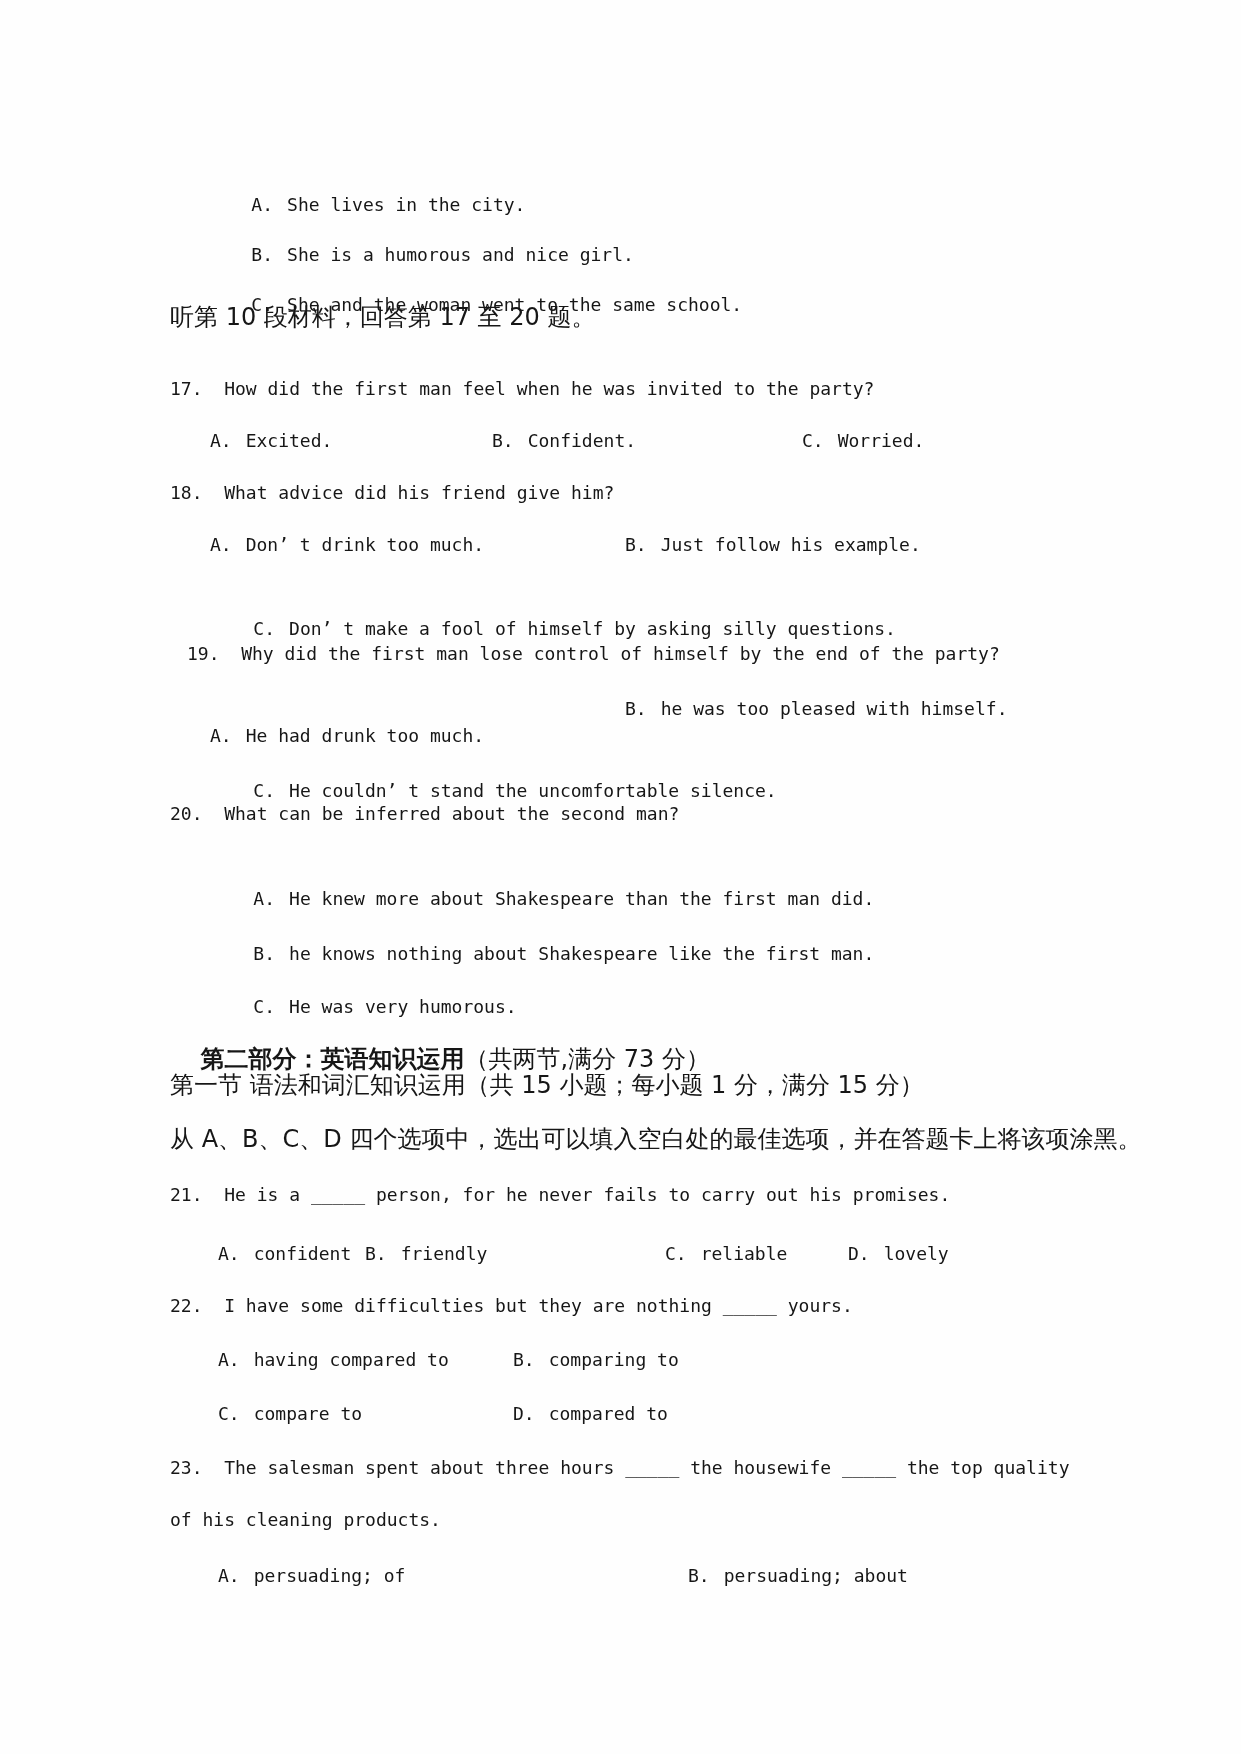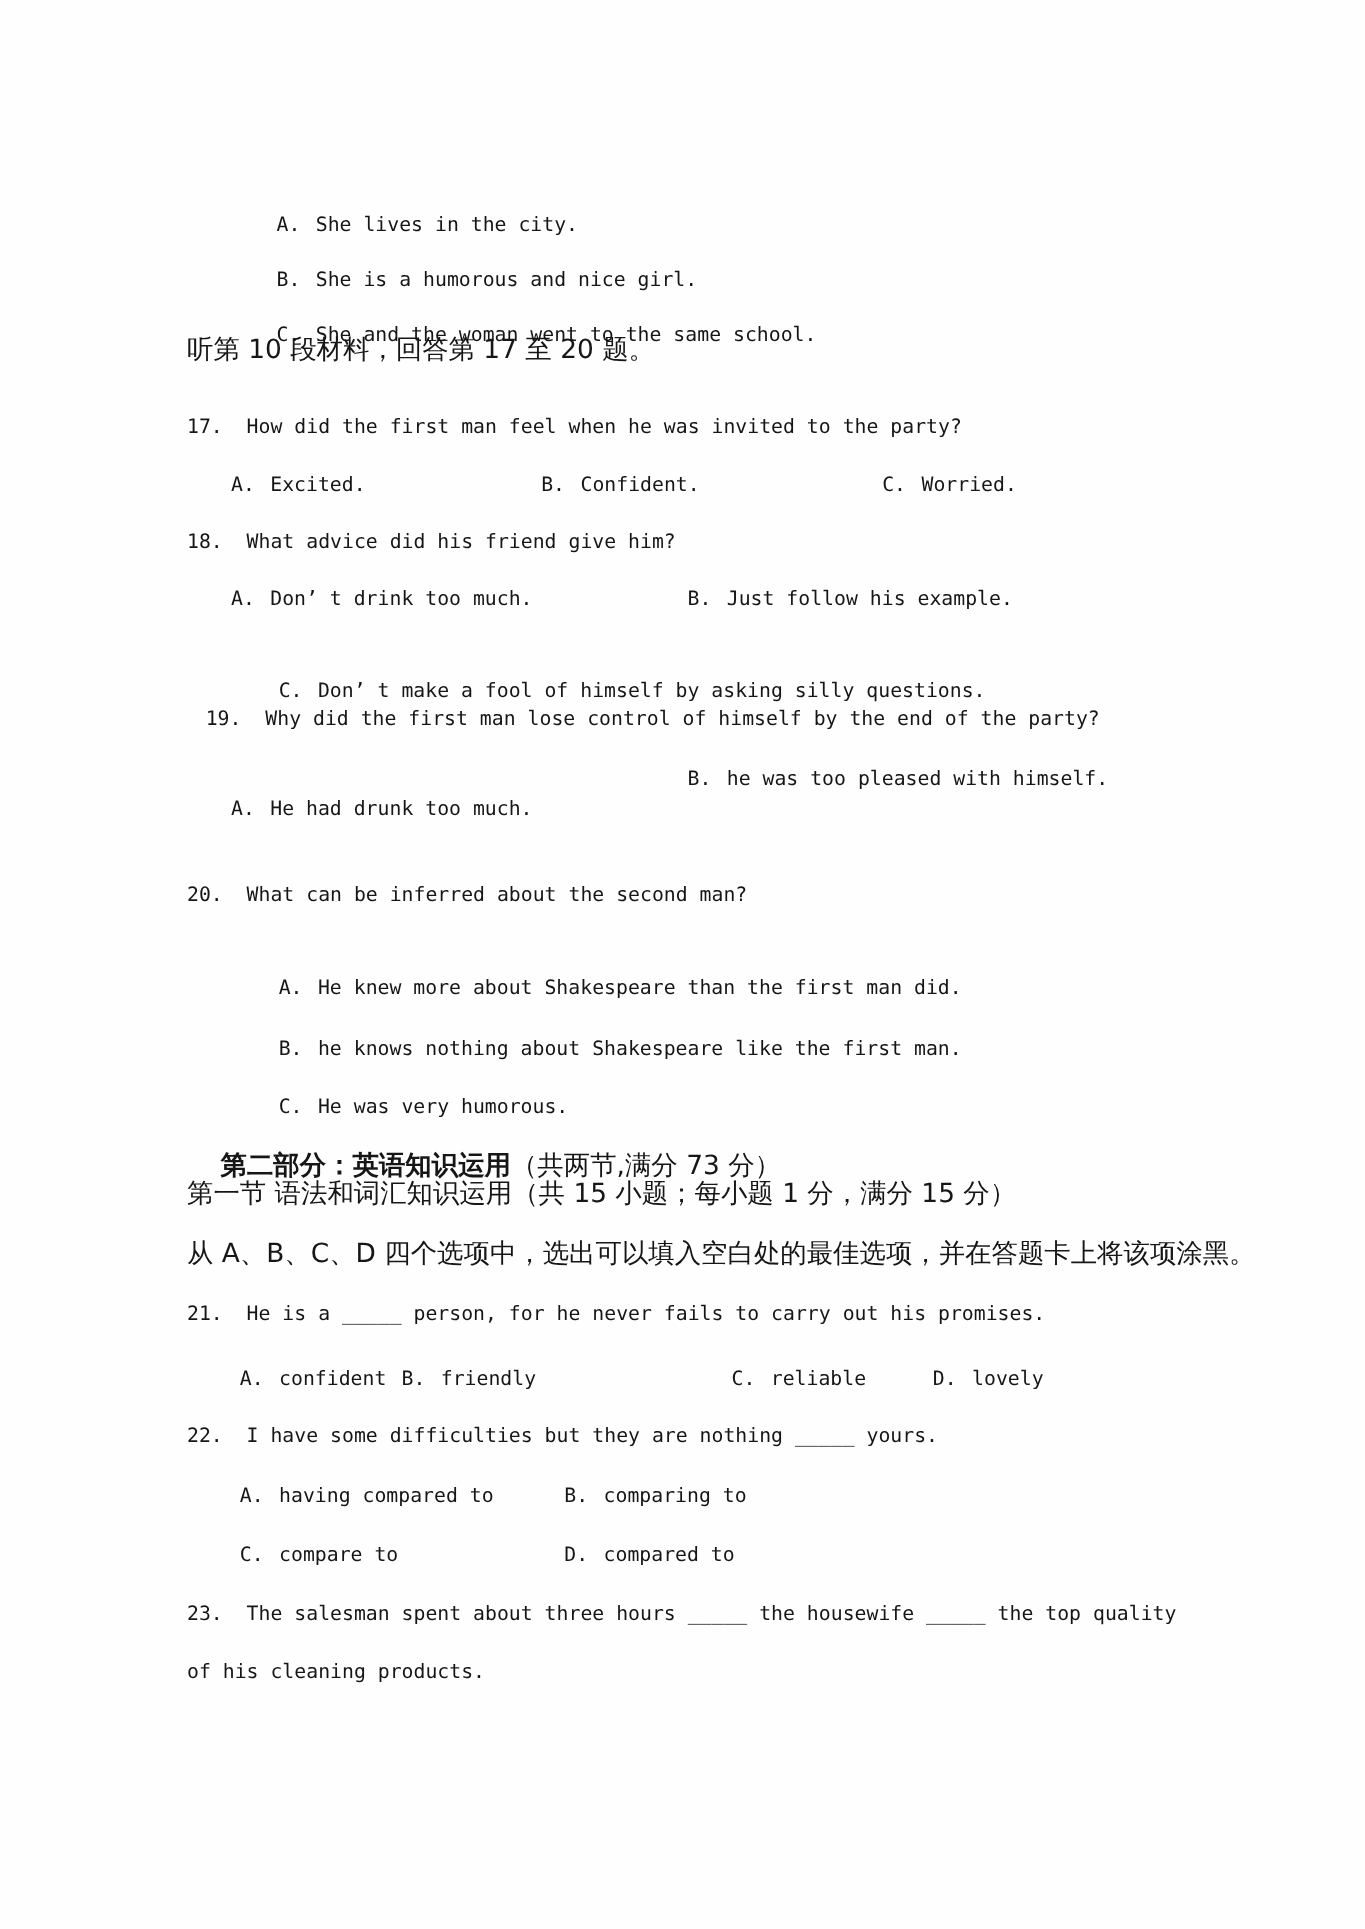--- a/index.html
+++ b/index.html
@@ -67,20 +67,23 @@
   </div>
   <div class="line single" style="top:584px; left:210px;">
     <span class="opt-label">C.</span><span class="opt-text">Don’ t make a fool of himself by asking silly questions.</span>
   </div>
 
   <div class="line single stem" style="top:639px; left:170px;margin-left:17px;">19.  Why did the first man lose control of himself by the end of the party?</div>
   <div class="line" style="top:694px;">
     <span class="opt" style="left:210px;margin-top:27px;"><span class="opt-label">A.</span><span class="opt-text">He had drunk too much.</span></span>
     <span class="opt" style="left:625px;"><span class="opt-label">B.</span><span class="opt-text">he was too pleased with himself.</span></span>
   </div>
+  <div class="line single" style="top:746px; left:210px;">
+    <span class="opt-label">C.</span><span class="opt-text">He couldn’ t stand the uncomfortable silence.</span>
+  </div>
 
   <div class="line single stem" style="top:799px; left:170px;">20.  What can be inferred about the second man?</div>
   <div class="line single" style="top:854px; left:210px;">
     <span class="opt-label">A.</span><span class="opt-text">He knew more about Shakespeare than the first man did.</span>
   </div>
   <div class="line single" style="top:909px; left:210px;">
     <span class="opt-label">B.</span><span class="opt-text">he knows nothing about Shakespeare like the first man.</span>
   </div>
   <div class="line single" style="top:962px; left:210px;">
     <span class="opt-label">C.</span><span class="opt-text">He was very humorous.</span>
@@ -107,14 +110,18 @@
     <span class="opt" style="left:218px;"><span class="opt-label">A.</span><span class="opt-text">having compared to</span></span>
     <span class="opt" style="left:513px;"><span class="opt-label">B.</span><span class="opt-text">comparing to</span></span>
   </div>
   <div class="line" style="top:1399px;">
     <span class="opt" style="left:218px;"><span class="opt-label">C.</span><span class="opt-text">compare to</span></span>
     <span class="opt" style="left:513px;"><span class="opt-label">D.</span><span class="opt-text">compared to</span></span>
   </div>
 
   <div class="line single stem" style="top:1453px; left:170px;">23.  The salesman spent about three hours _____ the housewife _____ the top quality</div>
   <div class="line single stem" style="top:1505px; left:170px;">of his cleaning products.</div>
+  <div class="line" style="top:1561px;">
+    <span class="opt" style="left:218px;"><span class="opt-label">A.</span><span class="opt-text">persuading; of</span></span>
+    <span class="opt" style="left:688px;"><span class="opt-label">B.</span><span class="opt-text">persuading; about</span></span>
+  </div>
 
 </div>
 
 </body></html>

